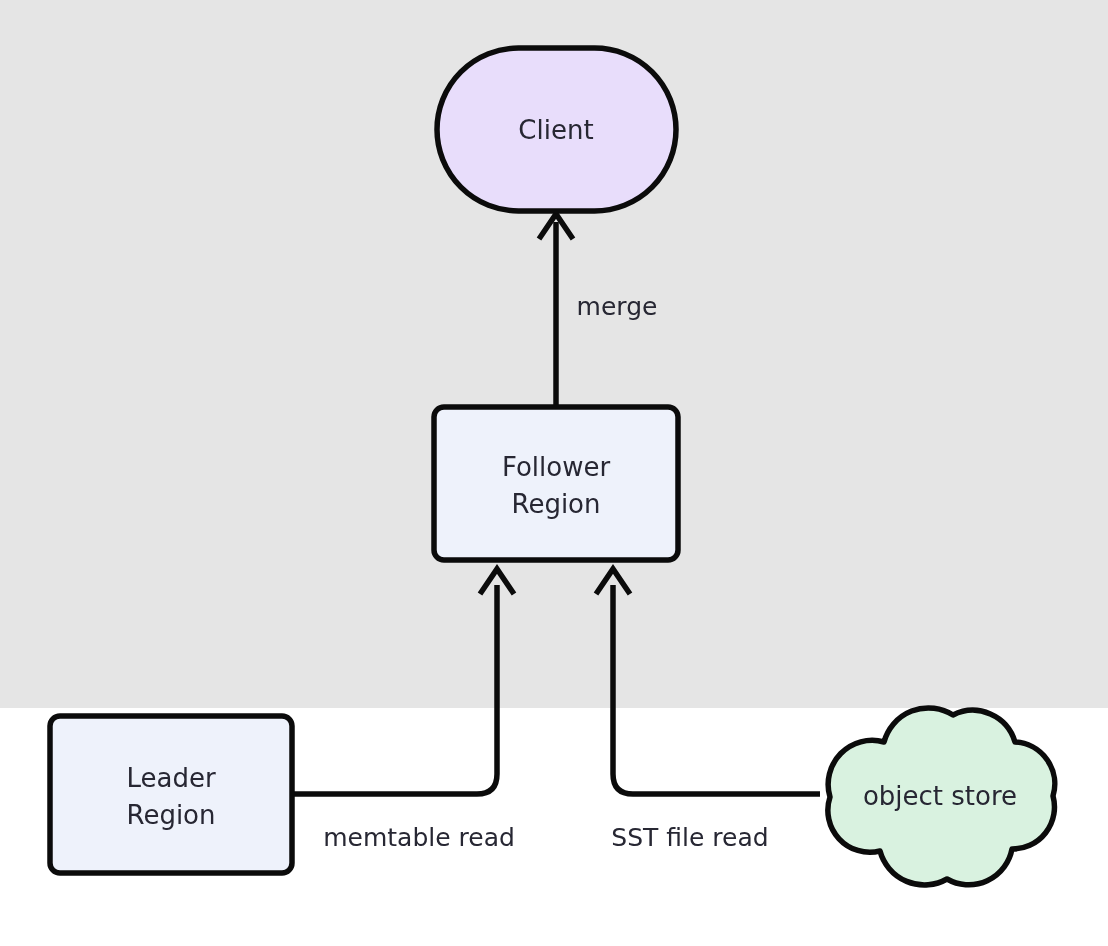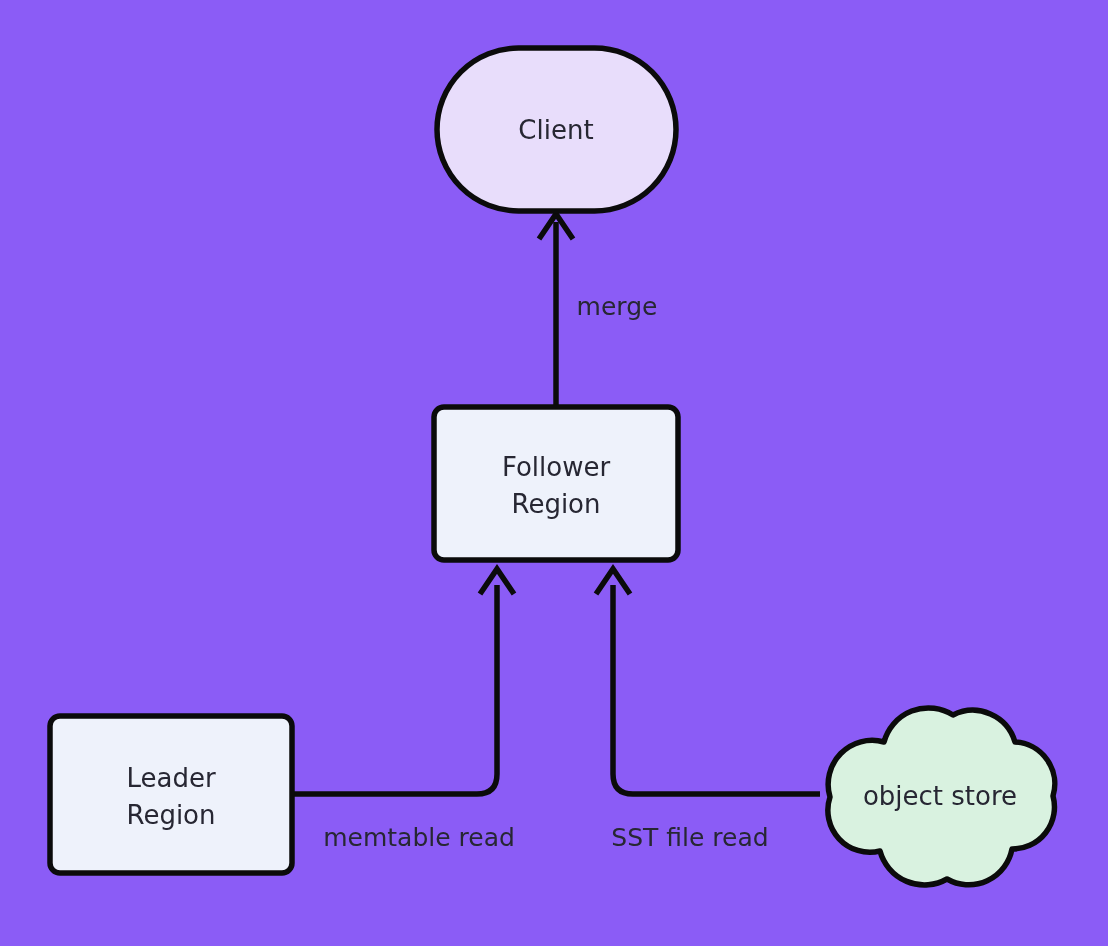--- a/index.html
+++ b/index.html
@@ -10,22 +10,22 @@
   }
   body {
     width: 1108px;
     height: 946px;
     font-family: "DejaVu Sans", "Liberation Sans", sans-serif;
     overflow: hidden;
   }
   #diagram-root {
     position: relative;
     width: 1108px;
-    height: 946px;
-    background: #8b5cf6;
+    height: 708px;
+    background: #e5e5e5;
   }
   svg.diagram-canvas {
     position: absolute;
     top: 0;
     left: 0;
     width: 1108px;
     height: 946px;
     display: block;
   }
   .node-label,

